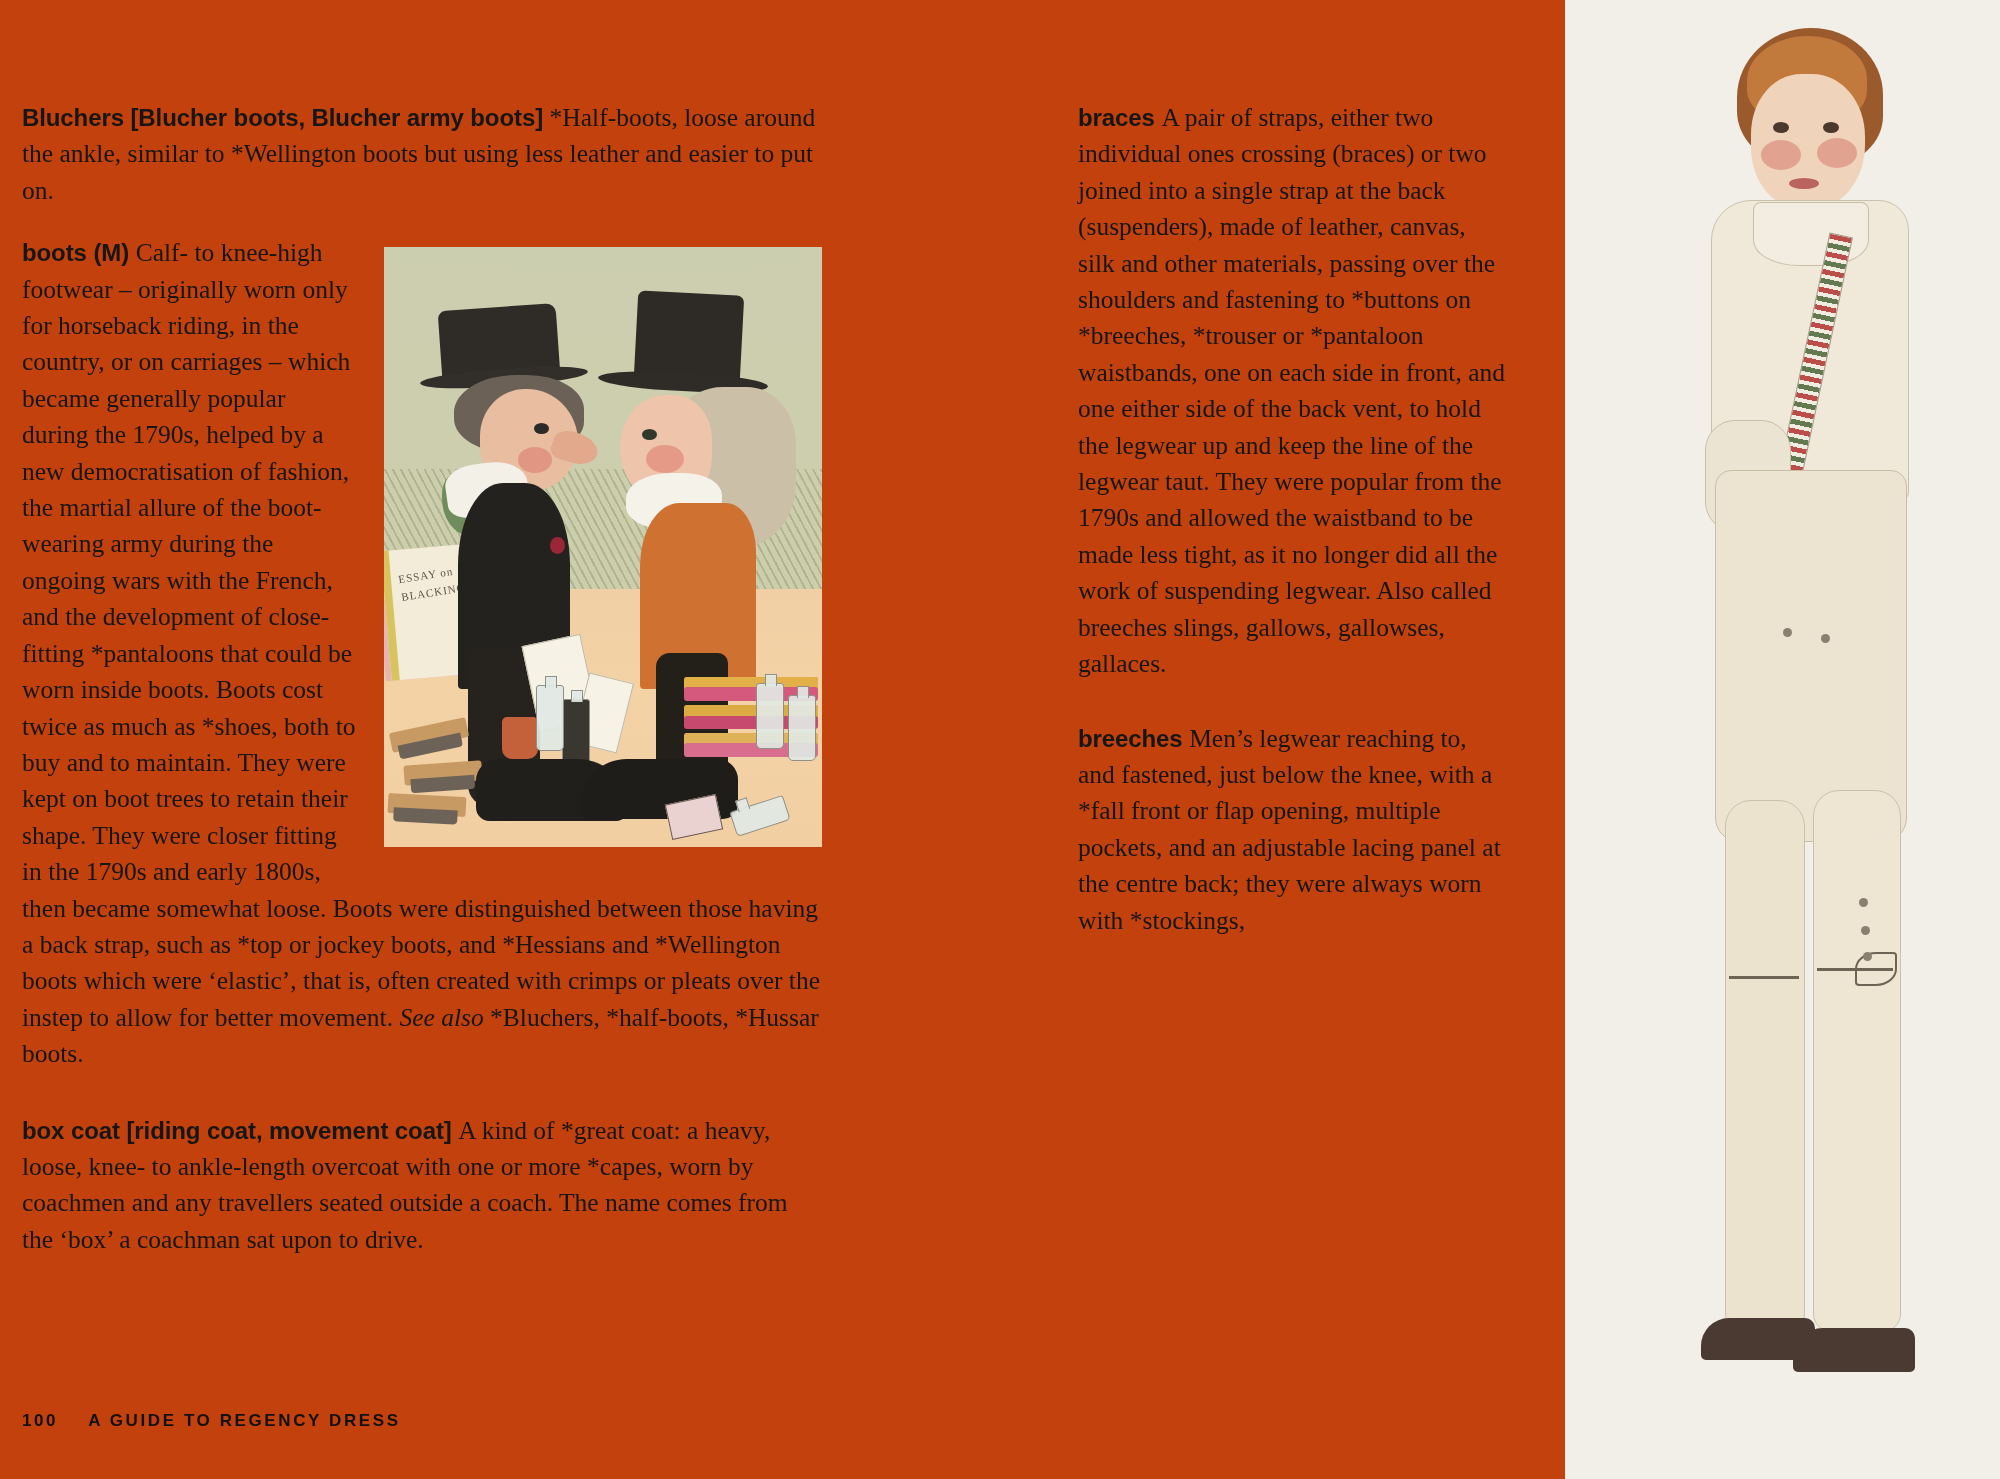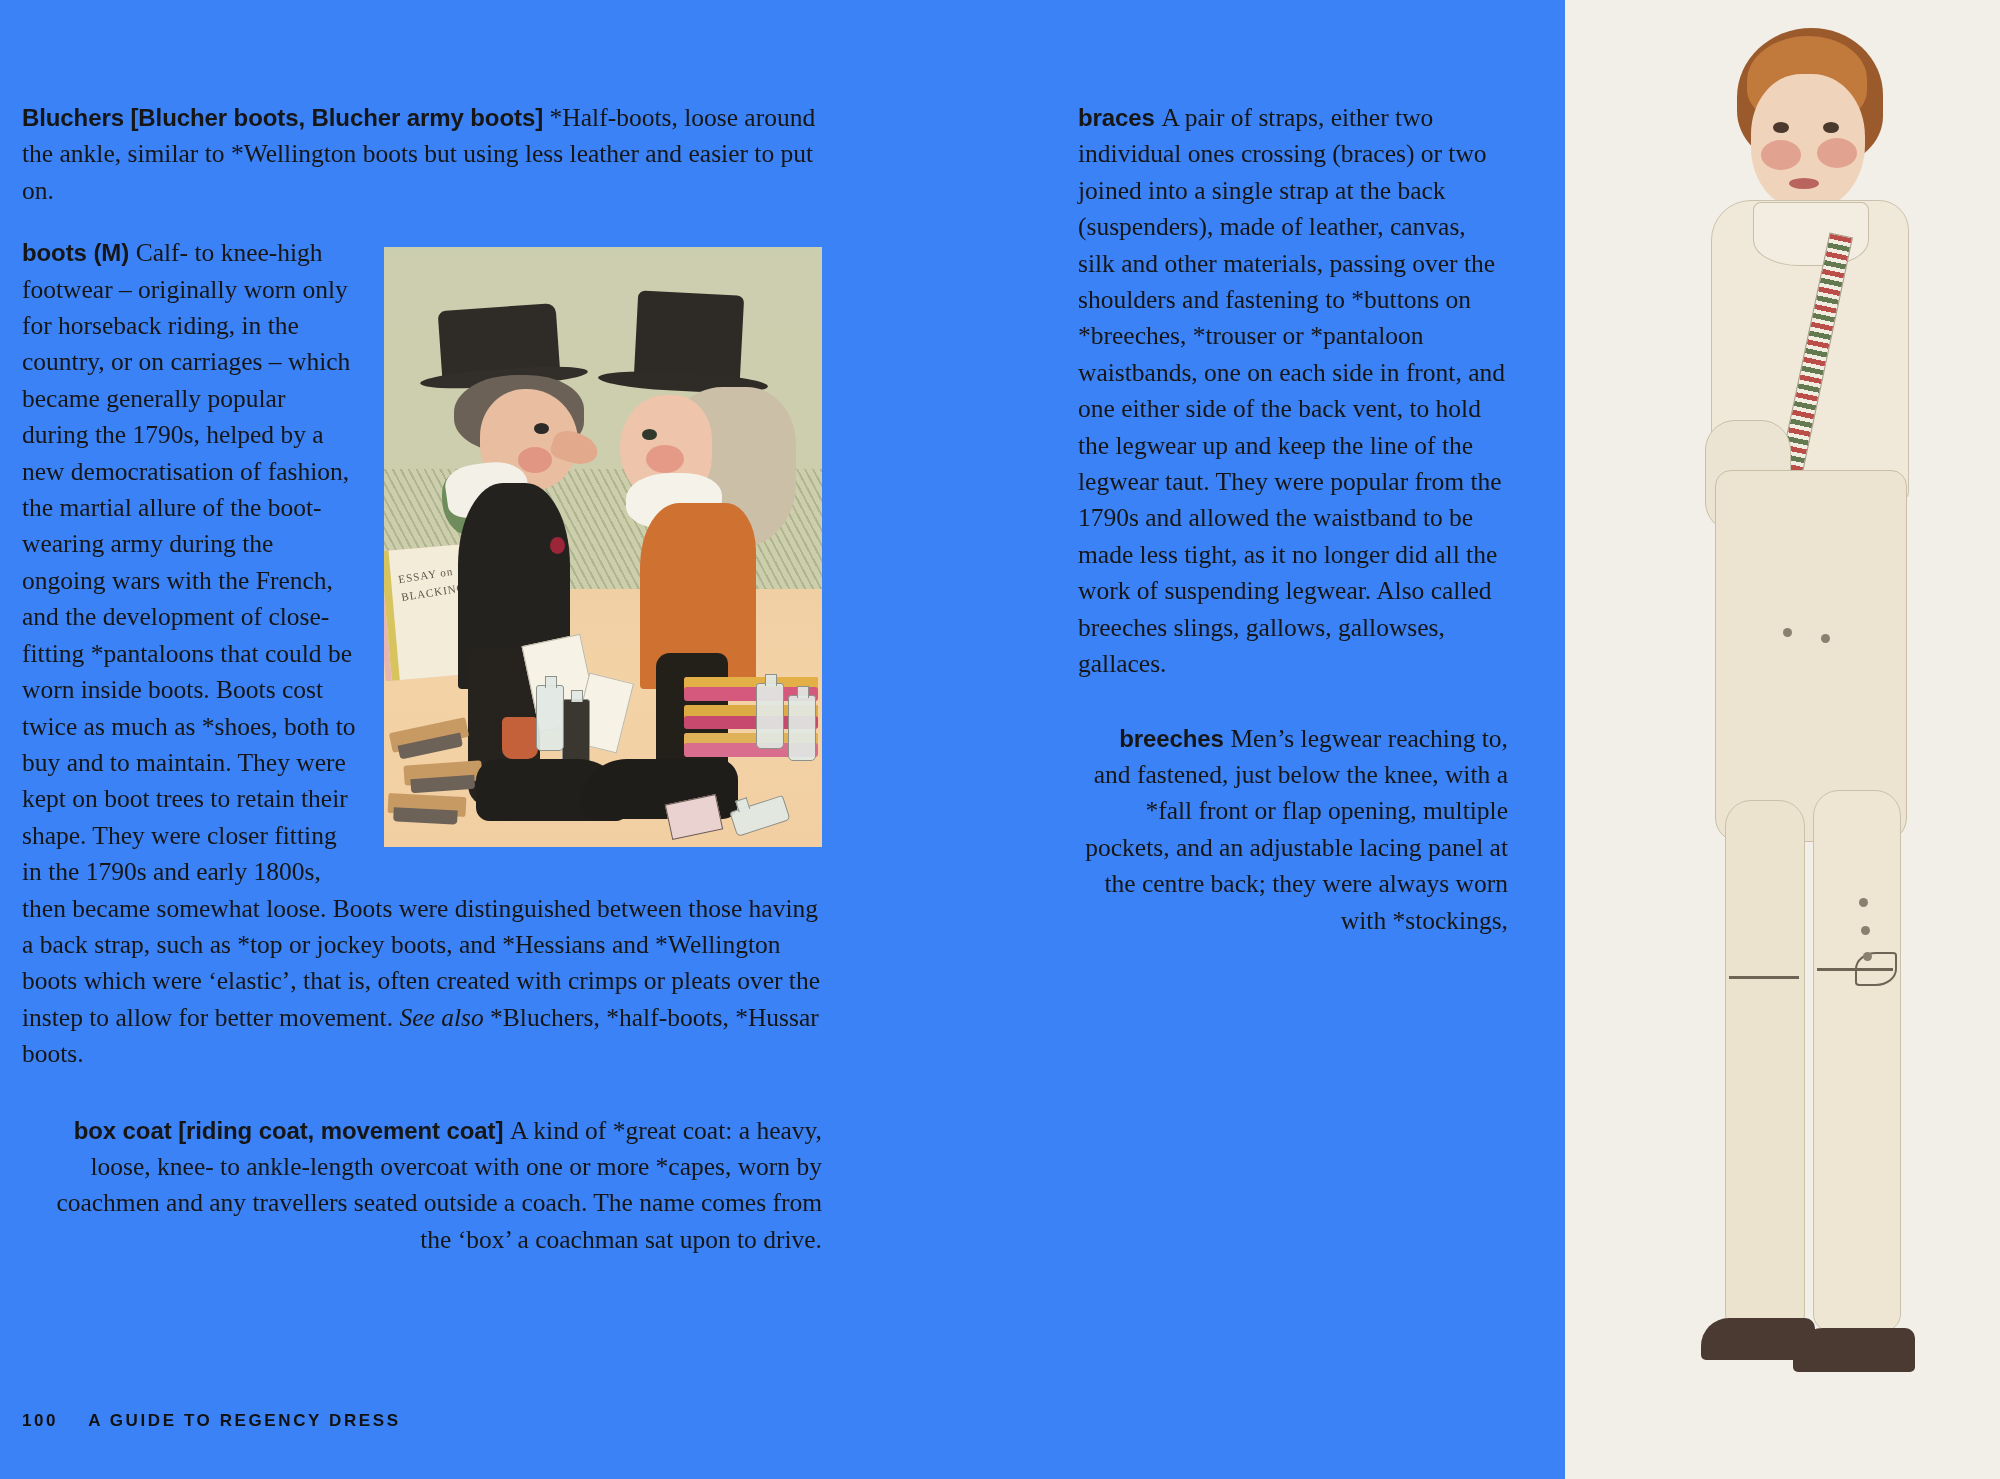--- a/index.html
+++ b/index.html
@@ -4,21 +4,21 @@
 <style>
   html, body {
     margin: 0;
     padding: 0;
     background: #ffffff;
   }
   .page {
     position: relative;
     width: 2000px;
     height: 1479px;
-    background: #3b82f6;
+    background: #c2410c;
     overflow: hidden;
     font-family: "Liberation Serif", "DejaVu Serif", serif;
   }
 
   
   .side-panel {
     position: absolute;
     top: 0;
     left: 1565px;
     width: 435px;
@@ -33,21 +33,21 @@
     top: 100px;
     font-size: 25.5px;
     line-height: 36.4px;
     color: #161616;
     text-align: left;
   }
   .col-left  { left: 22px;   width: 800px; }
   .col-right { left: 1078px; width: 430px; }
 
   .entry { margin: 0 0 26px 0; }
-  .entry:last-child { margin-bottom: 0; text-align: right; }
+  .entry:last-child { margin-bottom: 0; }
   .term {
     font-family: "Liberation Sans", "DejaVu Sans", sans-serif;
     font-weight: bold;
     font-size: 24px;
     letter-spacing: -0.1px;
   }
   .term::after { content: "\00a0"; }
   .ital { font-style: italic; }
 
   .caption {

